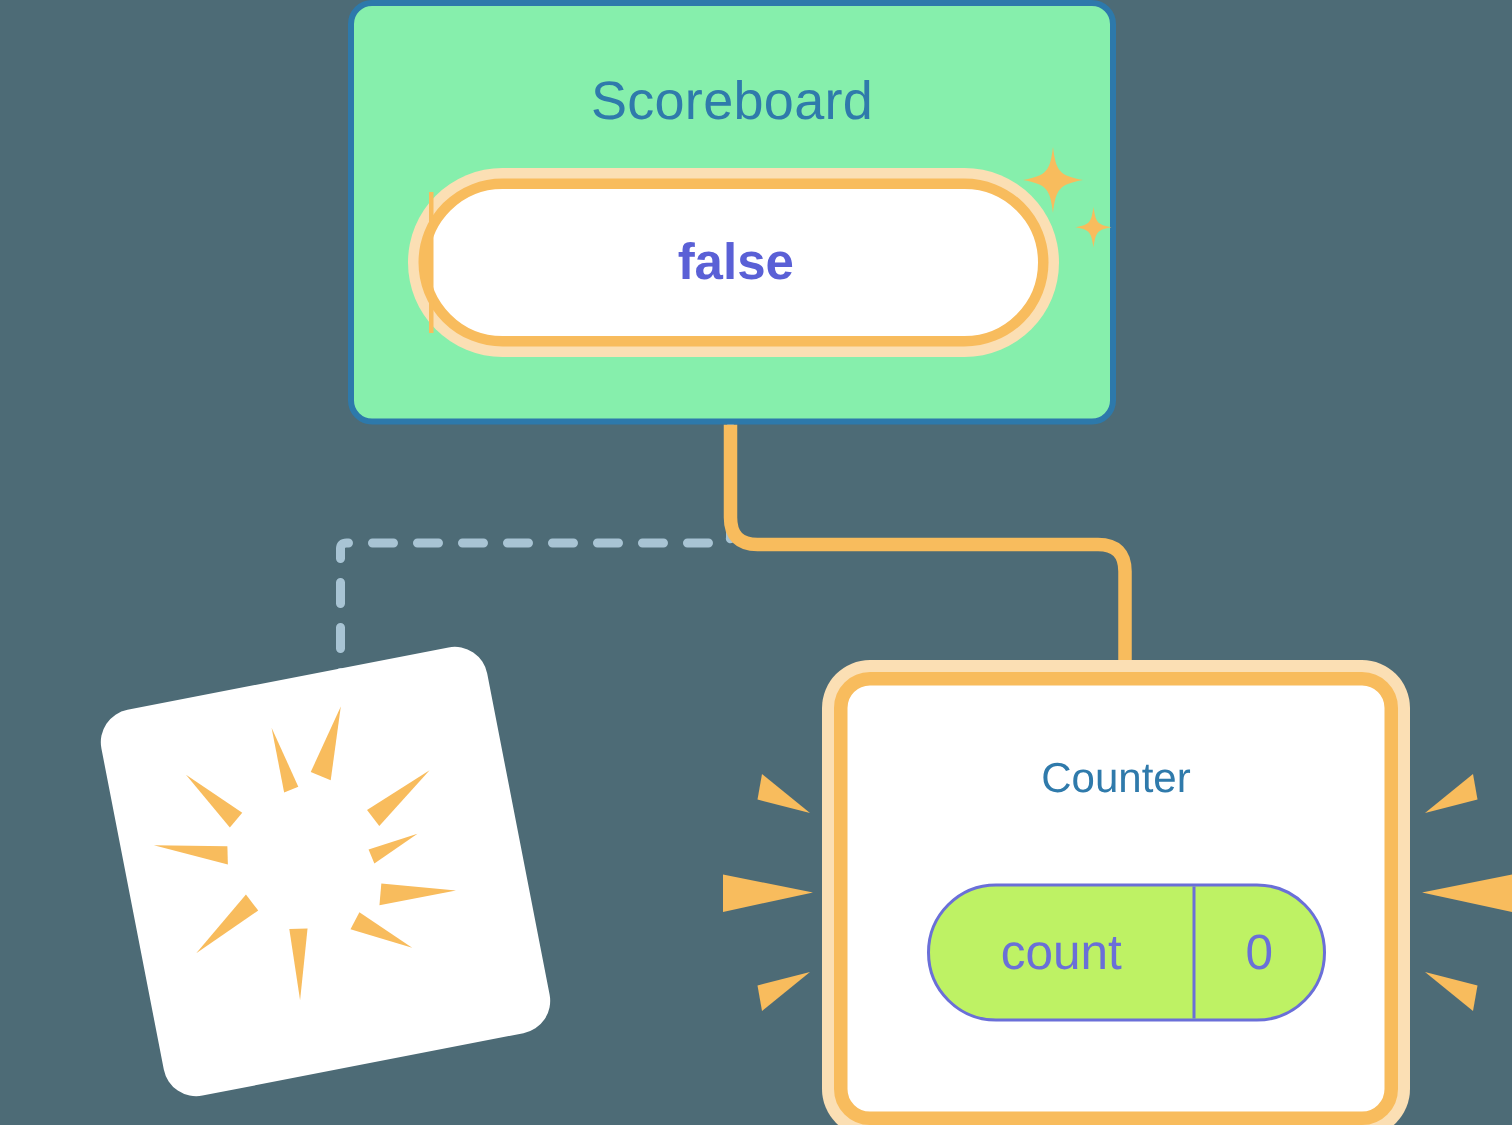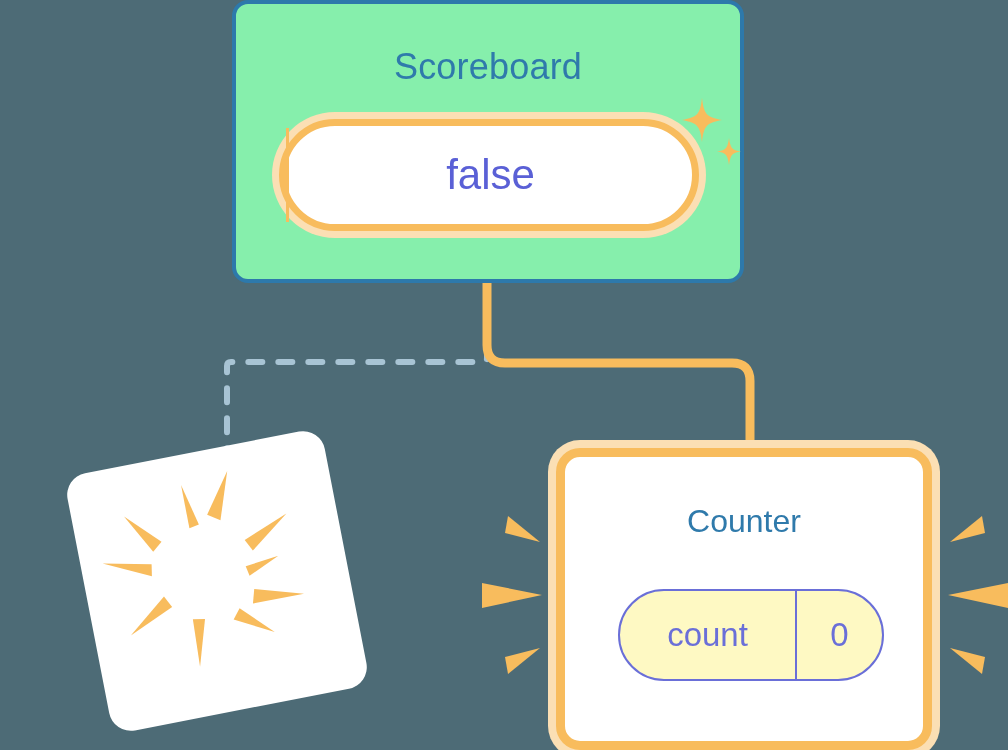--- a/index.html
+++ b/index.html
@@ -83,22 +83,22 @@
     width: 3px;
     background: #f8bc5d;
     align-self: stretch;
     margin: 2px 0;
   }
   #scoreboard-pill .pill-value {
     flex: 1 1 auto;
     display: flex;
     align-items: center;
     justify-content: center;
-    font-size: 42px;
-    font-weight: normal;
+    font-size: 34px;
+    font-weight: bold;
     color: #5a60d6;
   }
 
   
   #sparkle-group {
     position: absolute;
     left: 672px;
     top: 92px;
     width: 80px;
     height: 80px;
@@ -118,31 +118,31 @@
     border-radius: 24px;
     box-shadow: 0 0 0 8px #fbdfb4;
     z-index: 3;
   }
   #counter-title {
     position: absolute;
     left: 0;
     top: 46px;
     width: 100%;
     text-align: center;
-    font-size: 32px;
+    font-size: 28px;
     color: #2f7aab;
   }
   #counter-pill {
     position: absolute;
     left: 53px;
     top: 132px;
     width: 266px;
     height: 92px;
     box-sizing: border-box;
-    background: #fef9c3;
+    background: #bef264;
     border: 2px solid #6a6fd8;
     border-radius: 46px;
     display: flex;
     align-items: stretch;
   }
   #counter-pill .pill-key {
     flex: 0 0 175px;
     display: flex;
     align-items: center;
     justify-content: center;

